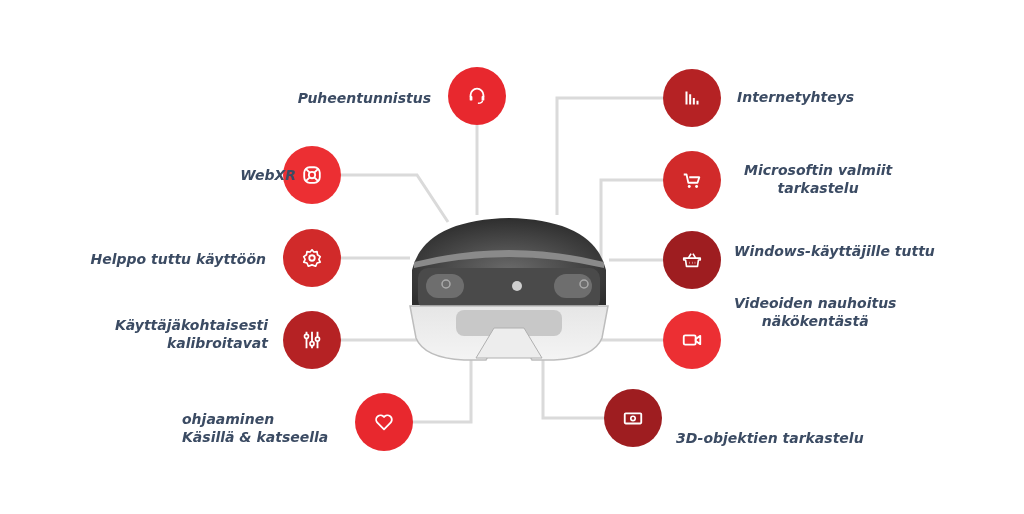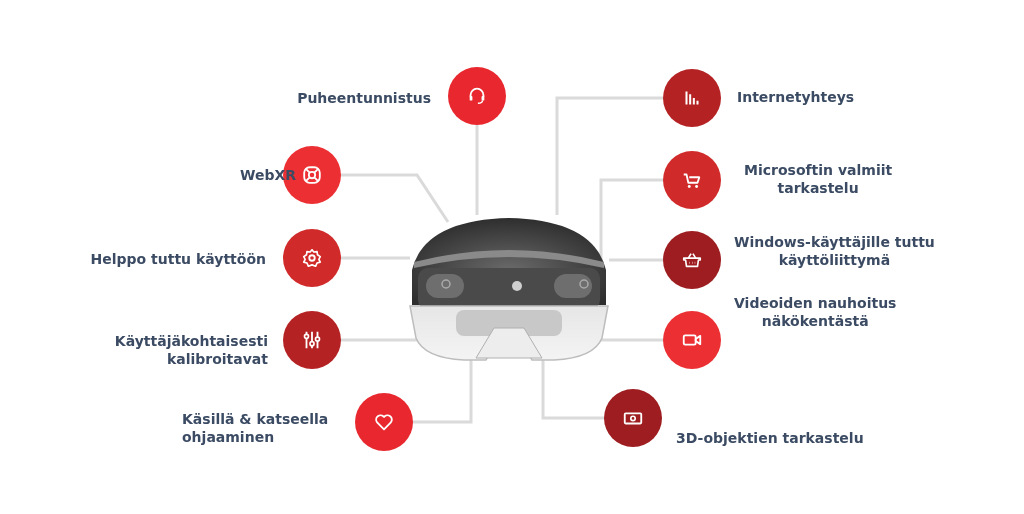--- a/index.html
+++ b/index.html
@@ -4,21 +4,21 @@
 <style>
   html, body { margin:0; padding:0; background:#ffffff; }
   body { width:1024px; height:514px; position:relative; overflow:hidden; font-family:"DejaVu Sans", sans-serif; }
   .canvas { position:absolute; left:0; top:0; width:1024px; height:514px; }
   svg.lines { position:absolute; left:0; top:0; }
   .node { position:absolute; width:58px; height:58px; border-radius:50%; display:flex; align-items:center; justify-content:center; transform:translate(-50%,-50%); }
   .node svg { width:22px; height:22px; }
   .label { position:absolute; color:#3b4b63; font-weight:bold; font-size:14px; line-height:18px; white-space:nowrap; }
   .label.left { text-align:right; transform:translate(-100%,-50%); }
   .label.right { text-align:center; transform:translateY(-50%); }
-  .label span { display:block; }
+  .label span { display:block;font-style:italic; }
   .headset { position:absolute; left:404px; top:210px; width:210px; height:160px; }
 </style>
 </head>
 <body>
 
 <div class="canvas">
 
   <svg class="lines" width="1024" height="514">
     <g fill="none" stroke="#dadada" stroke-width="3">
       <polyline points="477,125 477,215"></polyline>
@@ -92,33 +92,33 @@
     </div>
 
   <div class="node" style="left:312px;top:340px;background:#b52224;">
     <svg viewBox="0 0 24 24">
         <path d="M6,3 V21 M12,3 V21 M18,3 V21" stroke="#fff" stroke-width="2"></path>
         <circle cx="6" cy="8" r="2.2" fill="#b52224" stroke="#fff" stroke-width="1.8"></circle>
         <circle cx="12" cy="16" r="2.2" fill="#b52224" stroke="#fff" stroke-width="1.8"></circle>
         <circle cx="18" cy="11" r="2.2" fill="#b52224" stroke="#fff" stroke-width="1.8"></circle>
       </svg>
   </div>
-  <div class="label left" style="left:268px;top:350px;">
+  <div class="label left" style="left:268px;top:334px;">
       <span>Käyttäjäkohtaisesti</span>
       <span>kalibroitavat</span>
     </div>
 
   <div class="node" style="left:384px;top:422px;background:#e8282e;">
     <svg viewBox="0 0 24 24">
         <path d="M12,20 L4.5,12.5 A4.5,4.5 0 0 1 12,6.5 A4.5,4.5 0 0 1 19.5,12.5 Z" fill="none" stroke="#fff" stroke-width="2" stroke-linejoin="round"></path>
       </svg>
   </div>
   <div class="label" style="left:182px;top:410px;text-align:left;transform:translateY(-50%) translateY(18px);">
+      <span>ohjaaminen</span>
       <span>Käsillä &amp; katseella</span>
-      <span>ohjaaminen</span>
     </div>
 
   <div class="node" style="left:692px;top:98px;background:#b52224;">
     <svg viewBox="0 0 24 24">
         <path d="M6,5 V19 M10,8 V19 M14,12 V19 M18,15 V19" stroke="#fff" stroke-width="2.2"></path>
       </svg>
   </div>
   <div class="label right" style="left:737px;top:97px;">
       <span>Internetyhteys</span>
     </div>
@@ -137,21 +137,20 @@
 
   <div class="node" style="left:692px;top:260px;background:#9e1d20;">
     <svg viewBox="0 0 24 24">
         <path d="M8,10 L11,5 M16,10 L13,5" stroke="#fff" stroke-width="1.8"></path>
         <path d="M3,10 H21 V12 H19 L18,19 H6 L5,12 H3 Z" fill="none" stroke="#fff" stroke-width="1.8" stroke-linejoin="round"></path>
         <path d="M9,15 H9.5 M12,15 H12.5 M15,15 H15.5" stroke="#fff" stroke-width="2"></path>
       </svg>
   </div>
   <div class="label right" style="left:734px;top:251px;">
       <span>Windows-käyttäjille tuttu</span>
-      <span>käyttöliittymä</span>
     </div>
 
   <div class="node" style="left:692px;top:340px;background:#ec2f33;">
     <svg viewBox="0 0 24 24">
         <rect x="3" y="7" width="13" height="10" rx="1.5" fill="none" stroke="#fff" stroke-width="2"></rect>
         <path d="M16,11 L21,7.5 V16.5 L16,13 Z" fill="none" stroke="#fff" stroke-width="2" stroke-linejoin="round"></path>
       </svg>
   </div>
   <div class="label right" style="left:734px;top:312px;">
       <span>Videoiden nauhoitus</span>

